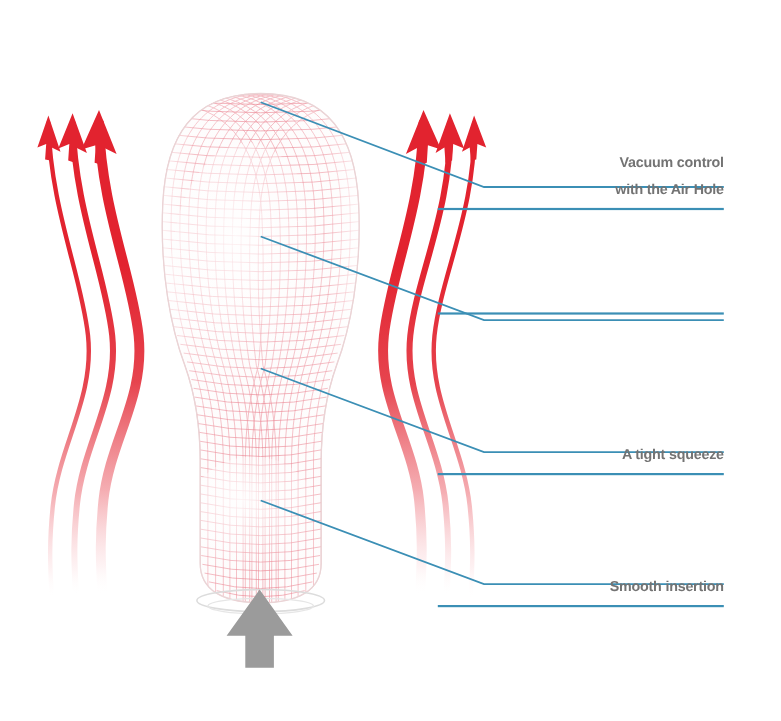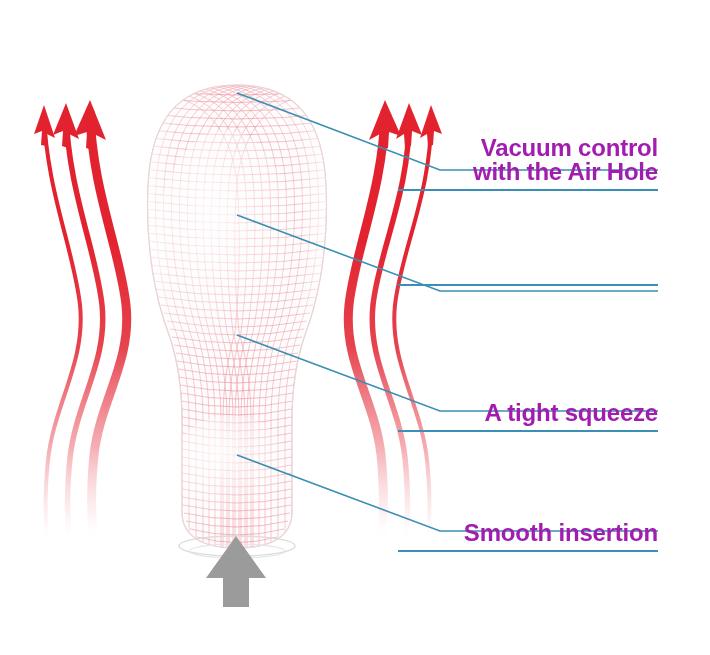--- a/index.html
+++ b/index.html
@@ -19,24 +19,24 @@
     position: absolute;
     left: 0;
     top: 0;
     width: 710px;
     height: 655px;
   }
   .callout {
     position: absolute;
     box-sizing: border-box;
     text-align: right;
-    color: #a21caf;
+    color: #737373;
     font-family: "Liberation Sans", sans-serif;
     font-weight: bold;
-    font-size: 24px;
+    font-size: 13px;
     line-height: 24px;
     letter-spacing: -0.2px;
     white-space: pre-line;
   }
   .callout .rule {
     display: block;
     height: 2px;
     background: #3b8fb5;
     margin-top: 5px;
     width: 100%;

